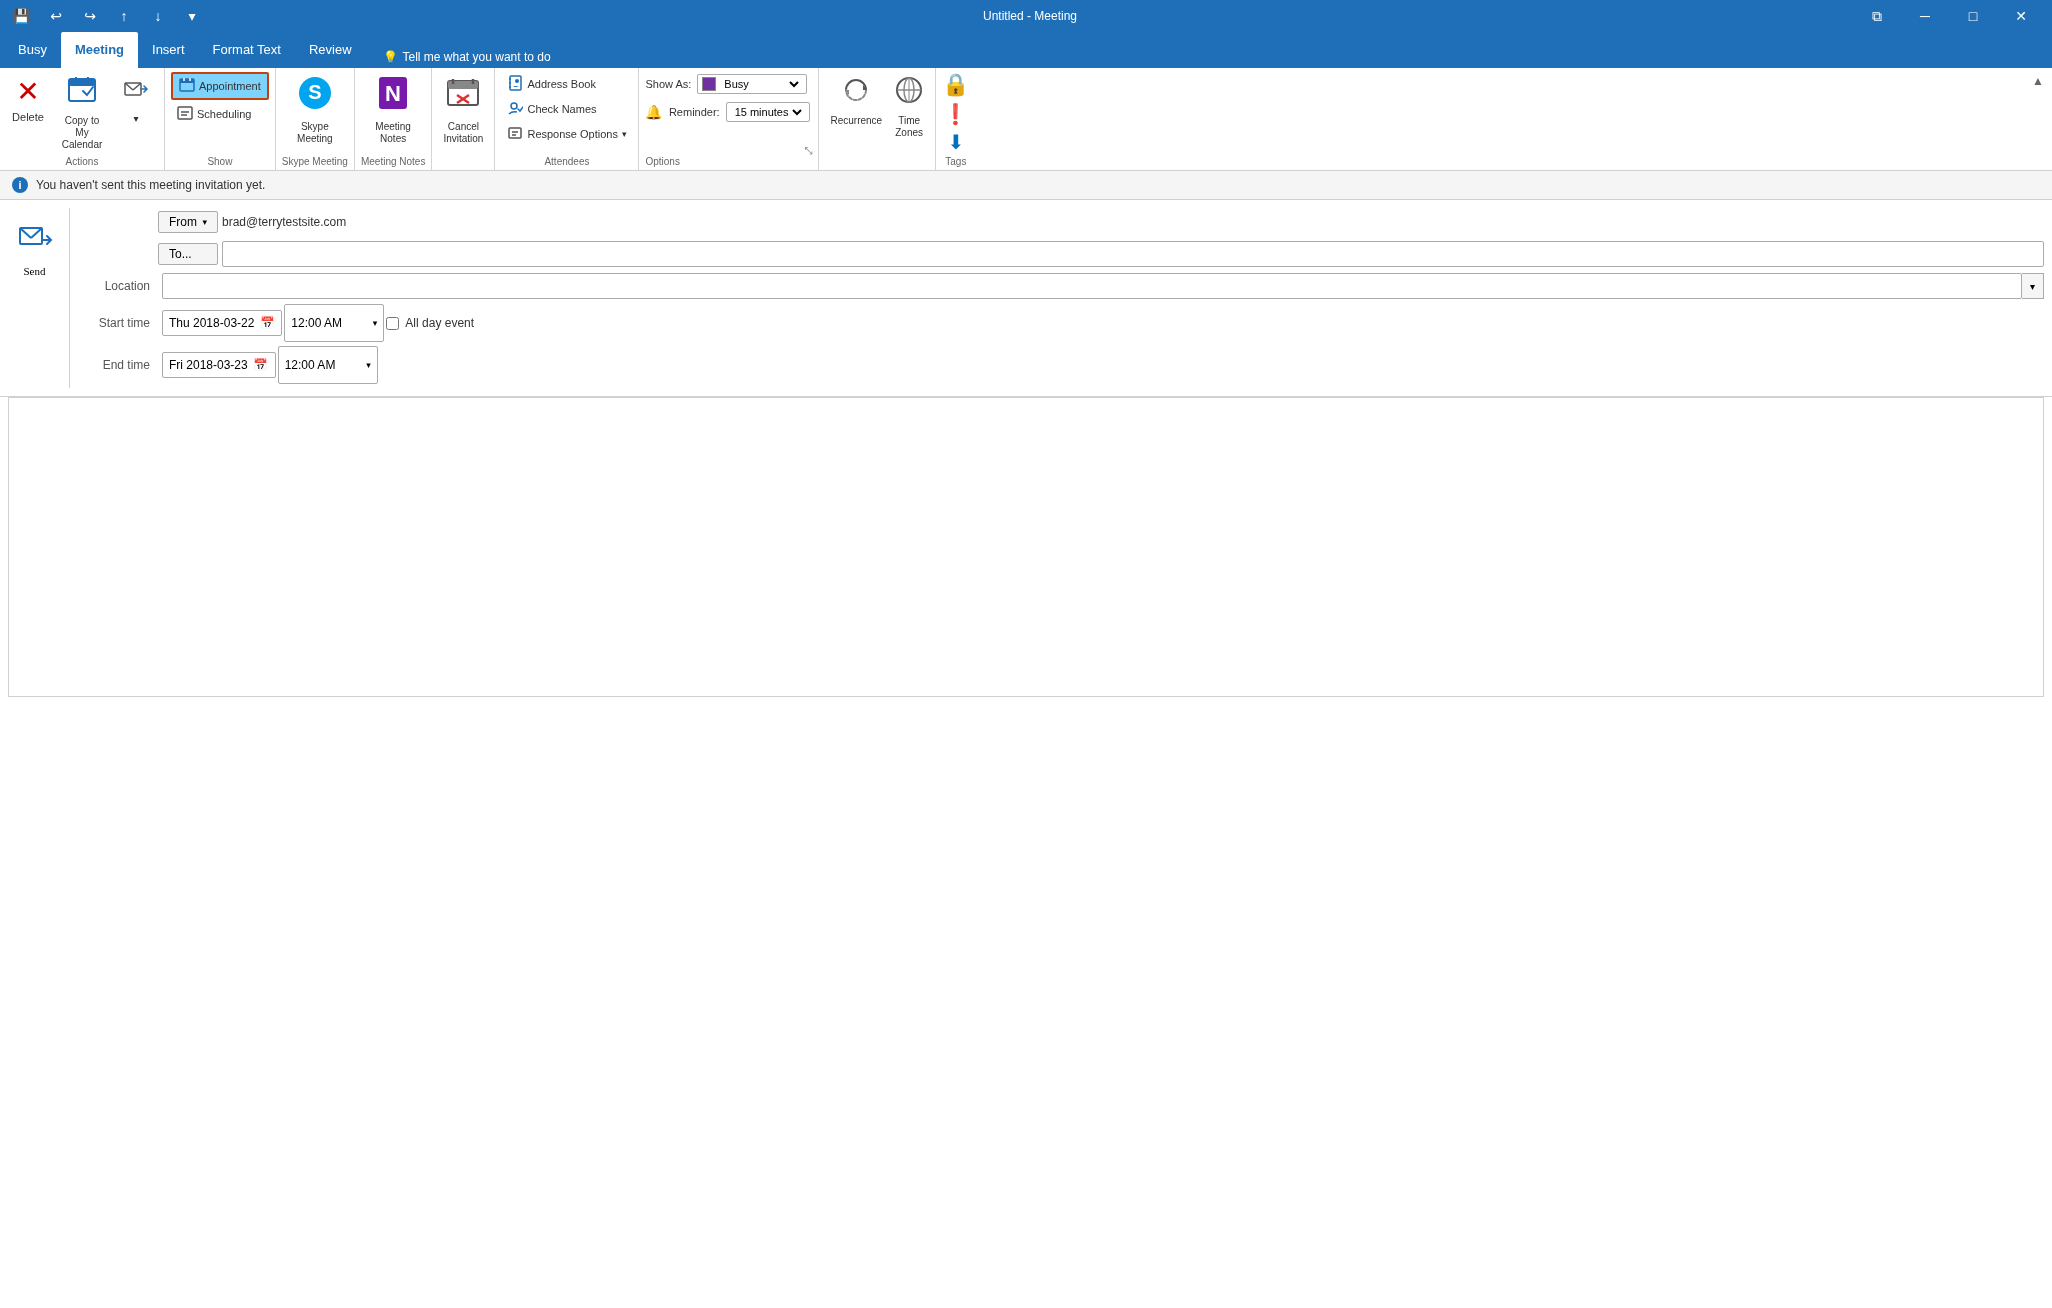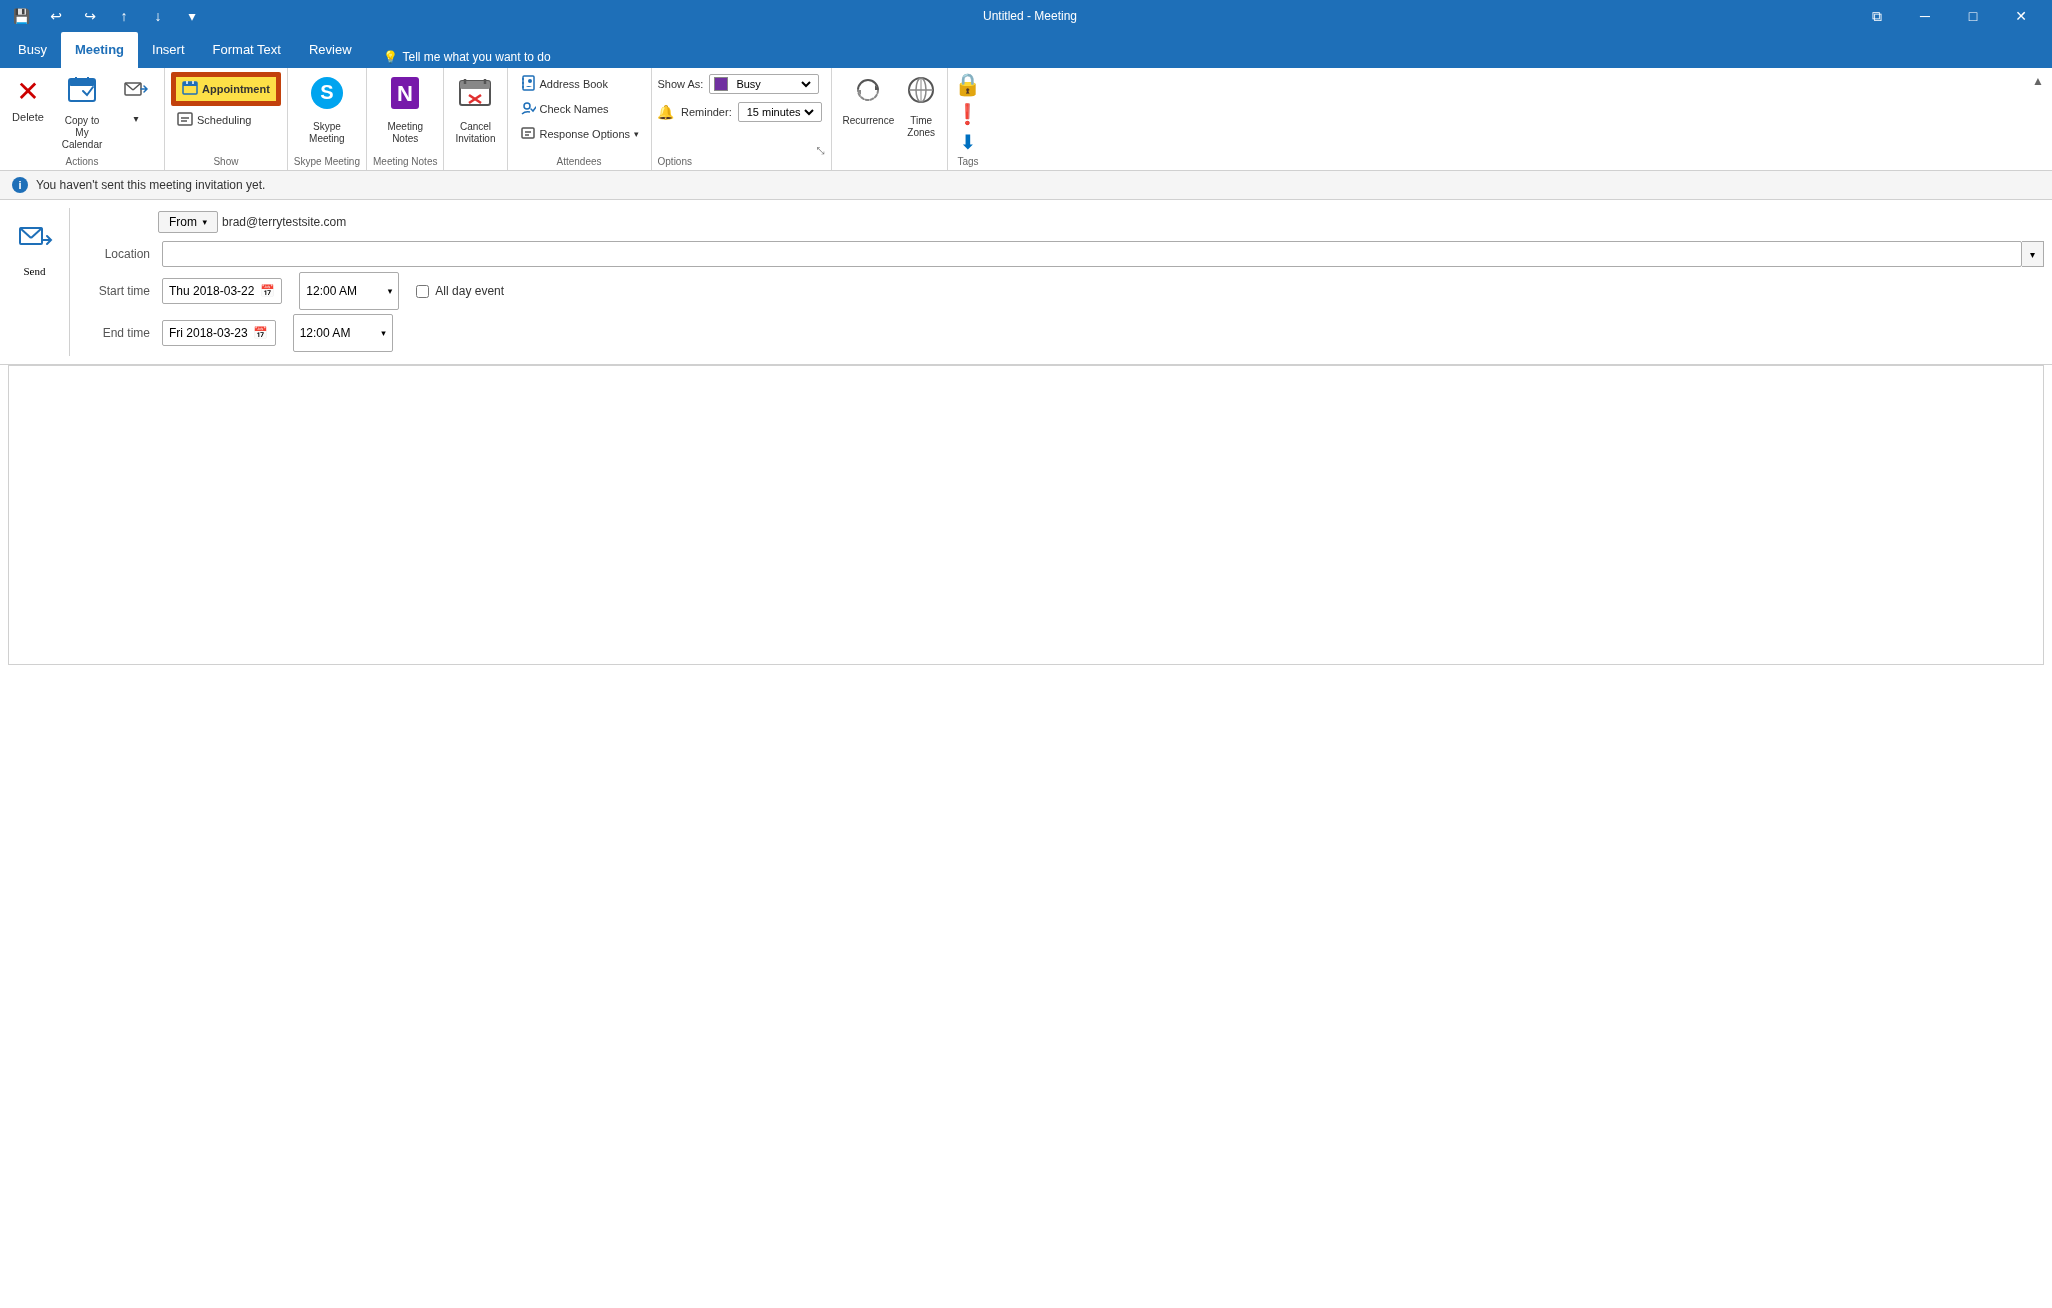--- a/index.html
+++ b/index.html
@@ -109,23 +109,22 @@
       gap: 4px;
       cursor: pointer;
       padding: 3px 6px;
       border-radius: 2px;
       font-size: 11px;
       color: #333;
       white-space: nowrap;
     }
     .ribbon-col { display: flex; flex-direction: column; gap: 1px; justify-content: flex-start; }
     .ribbon-btn-active {
-      background: #fde047;
-      border: 5px solid #c2410c;
-      font-weight: bold;
+      background: #7dd3fc;
+      border: 2px solid #c2410c;
     }
 
     
     .show-col { display: flex; flex-direction: column; gap: 2px; }
 
     
     .options-row { display: flex; align-items: center; gap: 6px; padding: 2px 0; font-size: 11px; color: #333; }
     .select-field {
       border: 1px solid #ababab;
       border-radius: 2px;
@@ -237,21 +236,21 @@
       border-left: none;
       background: #f5f5f5;
       height: 26px;
       width: 22px;
       display: flex;
       align-items: center;
       justify-content: center;
       cursor: pointer;
       font-size: 10px;
     }
-    .datetime-row { display: flex; align-items: center; gap: 17px; }
+    .datetime-row { display: flex; align-items: center; gap: 2px; }
     .date-field {
       border: 1px solid #ababab;
       border-radius: 2px;
       padding: 3px 6px;
       font-size: 12px;
       display: flex;
       align-items: center;
       gap: 6px;
       cursor: pointer;
       background: #fff;
@@ -612,20 +611,27 @@
 
     <div class="field-row">
       <div class="field-label"></div>
       <div class="field-btn">
         <span>From</span>
         <span style="font-size:9px;">▾</span>
       </div>
       <span class="from-email">brad@terrytestsite.com</span>
     </div>
 
+    <div class="field-row">
+      <div class="field-label"></div>
+      <div class="field-btn">
+        <span>To...</span>
+      </div>
+      <input class="field-input" type="text" value="" style="">
+    </div>
 
 
     <div class="field-row">
       <div class="field-label">Location</div>
       <div class="location-row" style="flex:1; margin-left:4px;">
         <input class="location-input" type="text" value="" style="">
         <div class="location-dropdown">▾</div>
       </div>
     </div>
 

